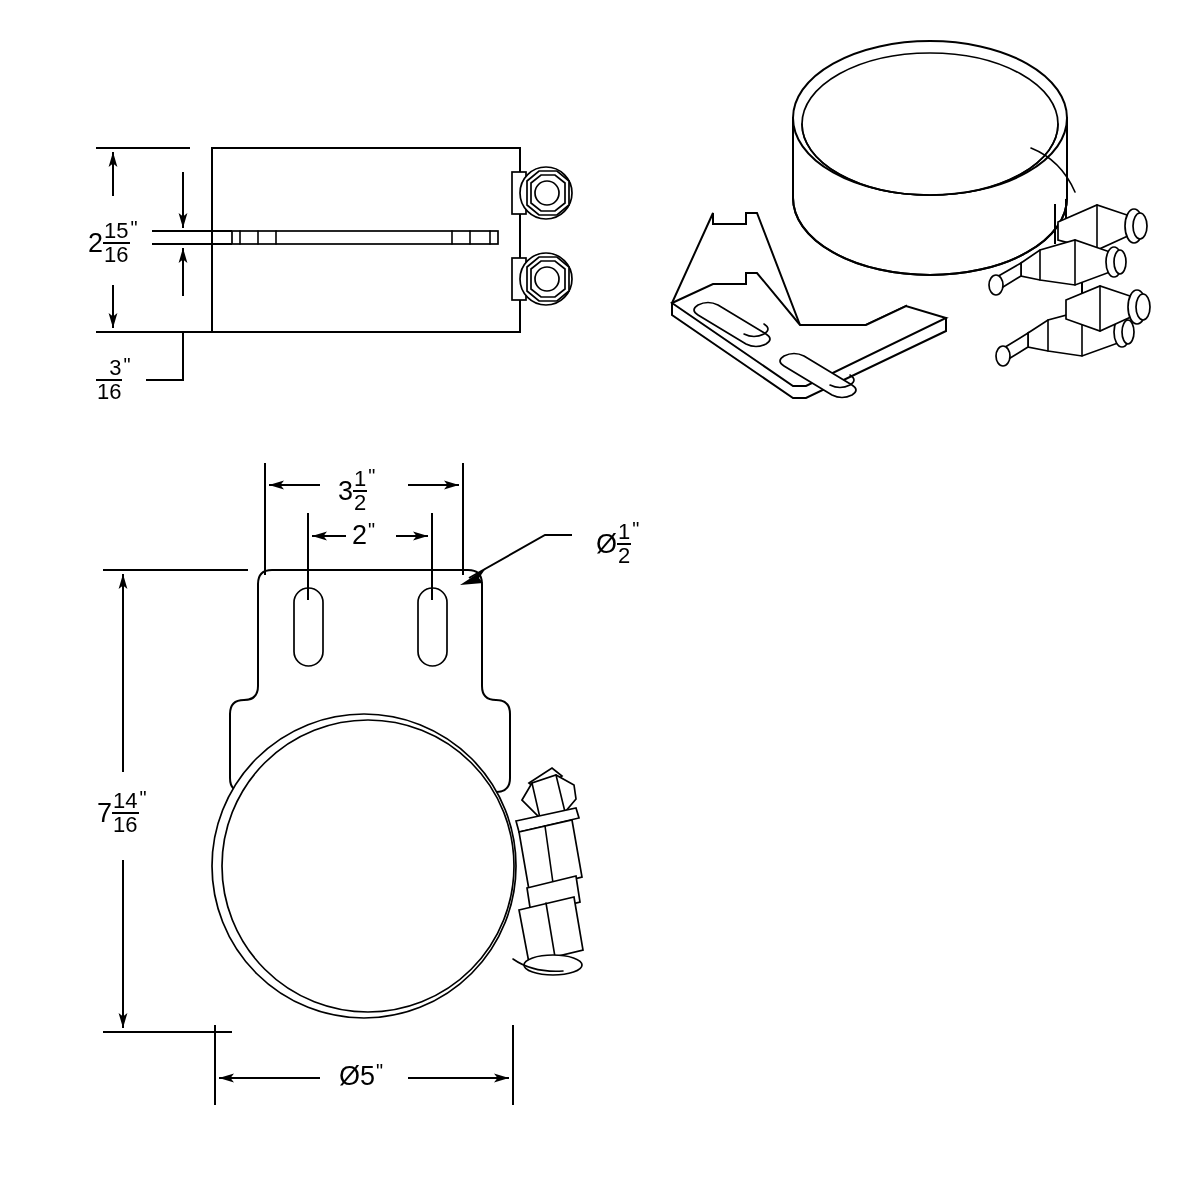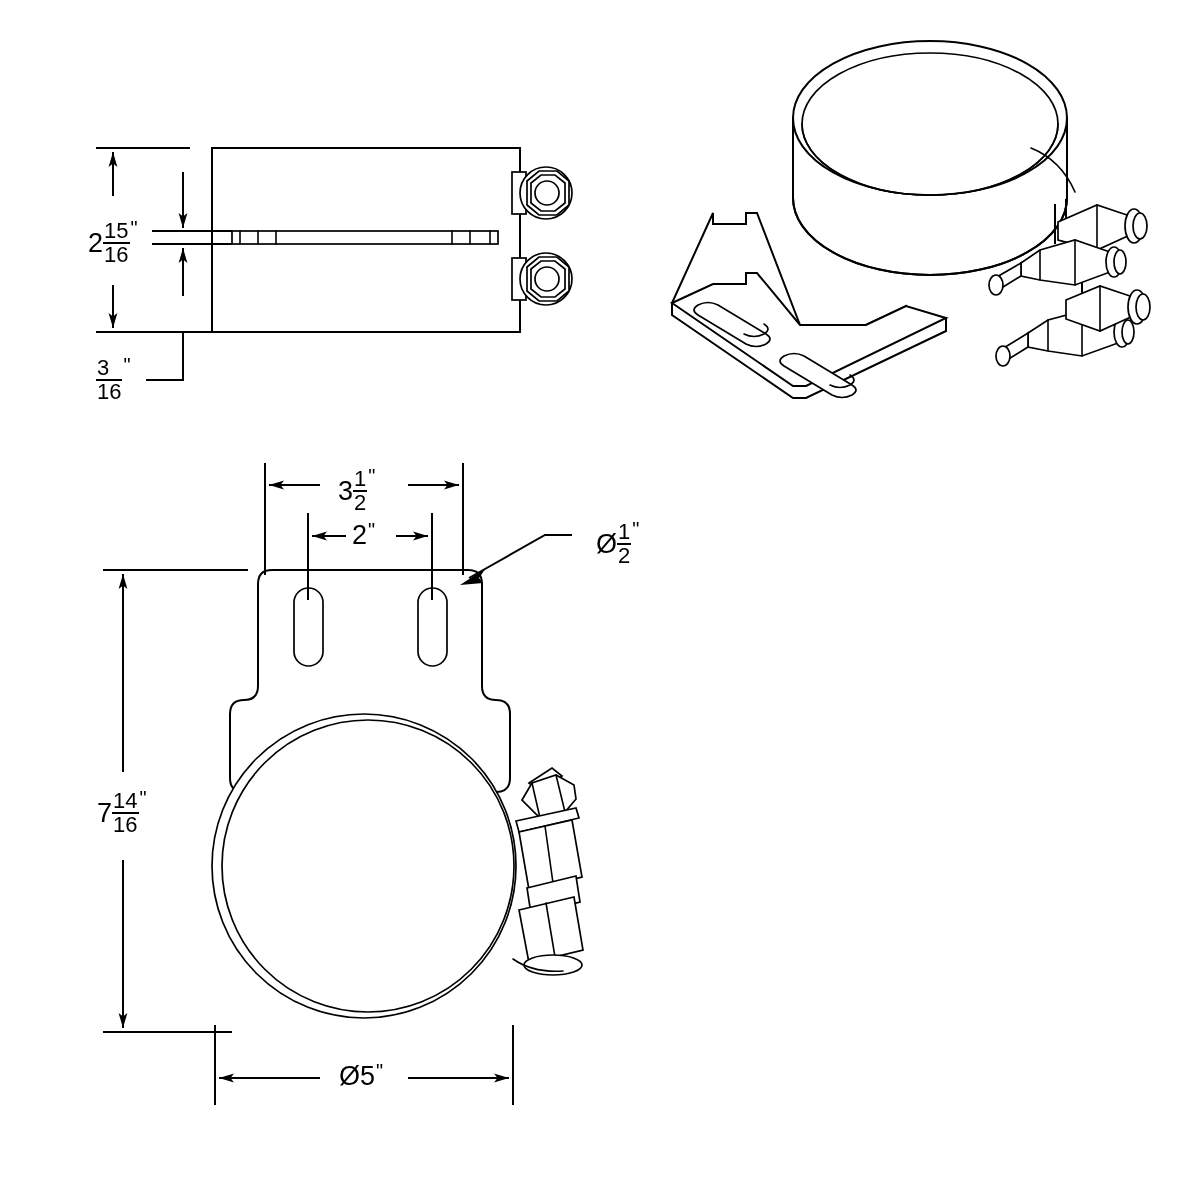--- a/index.html
+++ b/index.html
@@ -36,21 +36,21 @@
     white-space:nowrap;
     line-height:1;
     display:flex;
     align-items:center;
     user-select:none;
   }
   .whole{font-size:27px;letter-spacing:0px;}
   .frac{
     display:inline-flex;
     flex-direction:column;
-    align-items:flex-start;
+    align-items:flex-end;
     justify-content:center;
     font-size:22px;
     line-height:1.02;
     margin:0 0px;
     position:relative;
     top:0px;
   }
   .frac .num{padding:0 1px;}
   .frac .den{padding:0 1px;border-top:2.3px solid #000;}
   .inchmark{

